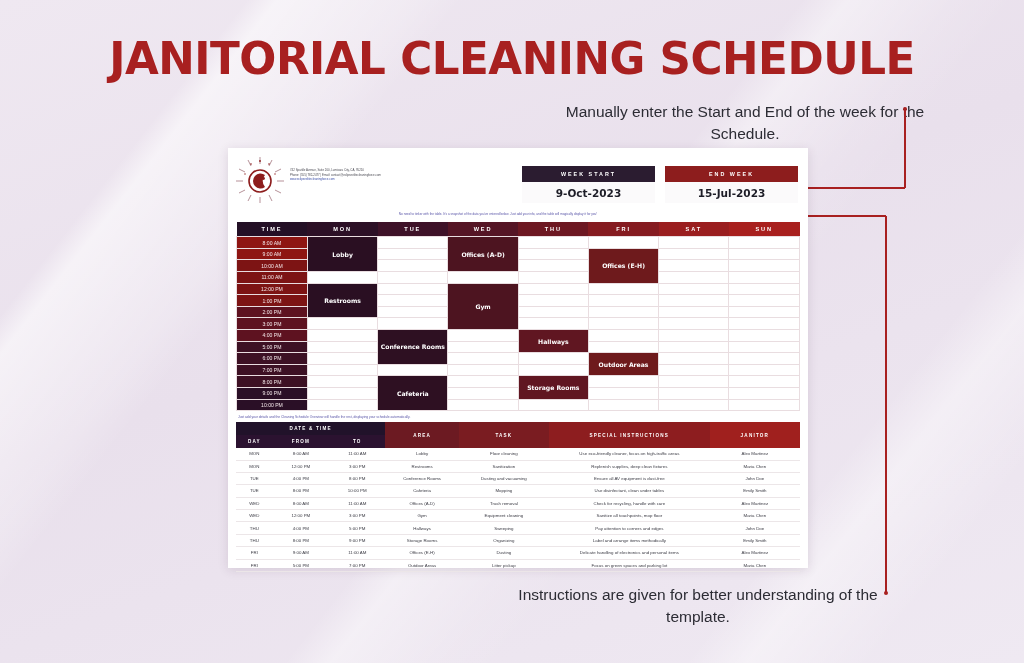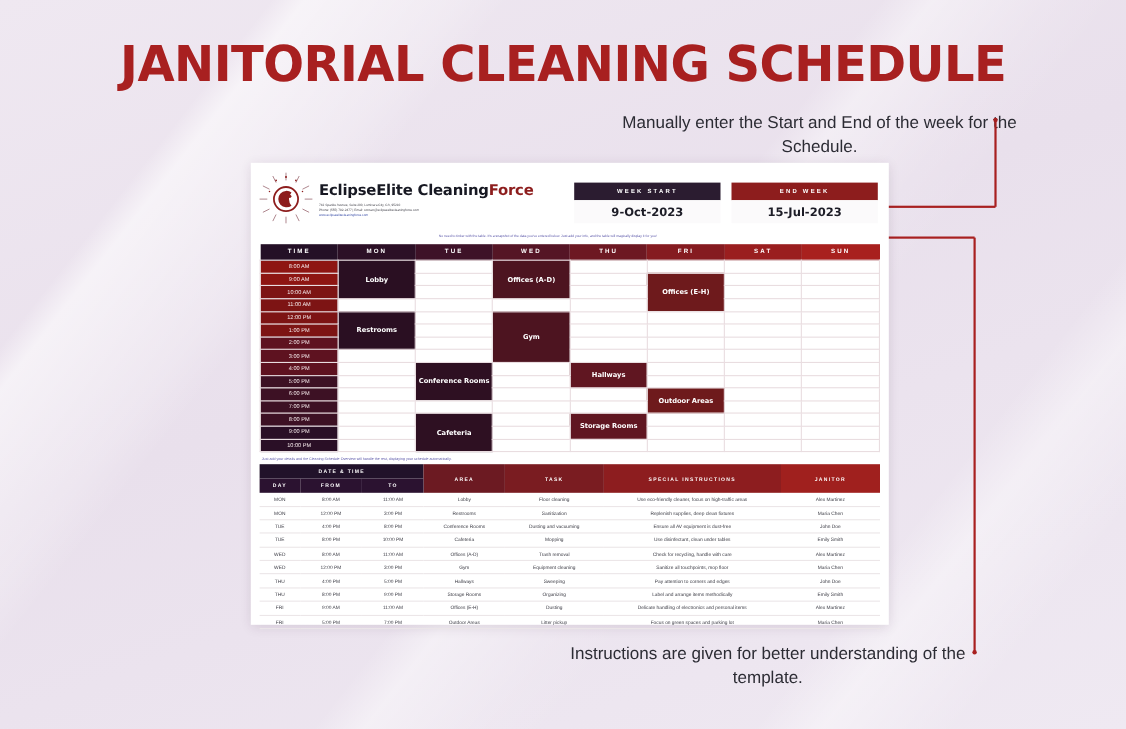--- a/index.html
+++ b/index.html
@@ -264,21 +264,20 @@
           <circle cx="11" cy="18" r="0.7"></circle>
           <circle cx="41" cy="18" r="0.7"></circle>
         </g>
         <circle cx="26" cy="25" r="11" fill="none" stroke="#8d1d1d" stroke-width="1.6"></circle>
         <path d="M31 19 a7.5 7.5 0 1 0 0 12 a9 9 0 0 1 0 -12 z" fill="#8d1d1d"></path>
         <circle cx="29.5" cy="22.5" r="1.4" fill="#8d1d1d"></circle>
       </svg>
     </div>
 
     <div class="brand">
-      <div class="brand-name"><span>EclipseElite Cleaning</span><span class="accent">Force</span></div>
       <div class="brand-addr">
         <div>742 Sparkle Avenue, Suite 200, Lumixara City, CA, 95210</div>
         <div>Phone: (555) 782-2477 | Email: contact@eclipseelitecleaningforce.com</div>
         <div class="brand-web">www.eclipseelitecleaningforce.com</div>
       </div>
     </div>
 
     <div class="date-boxes">
       <div class="date-box">
         <div class="date-label start">WEEK START</div>

